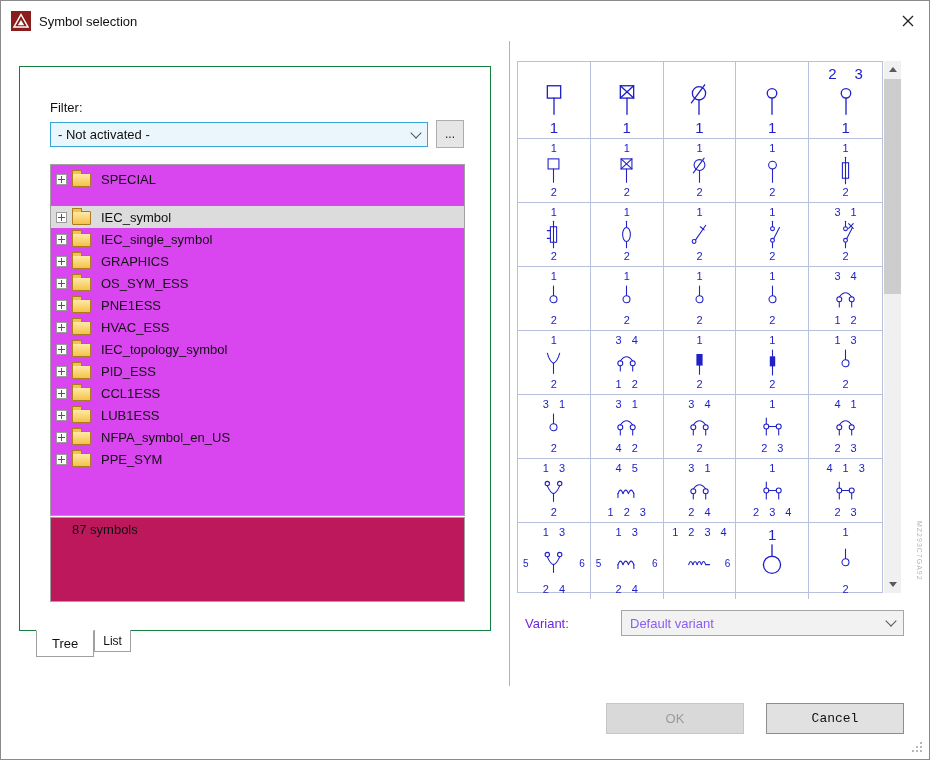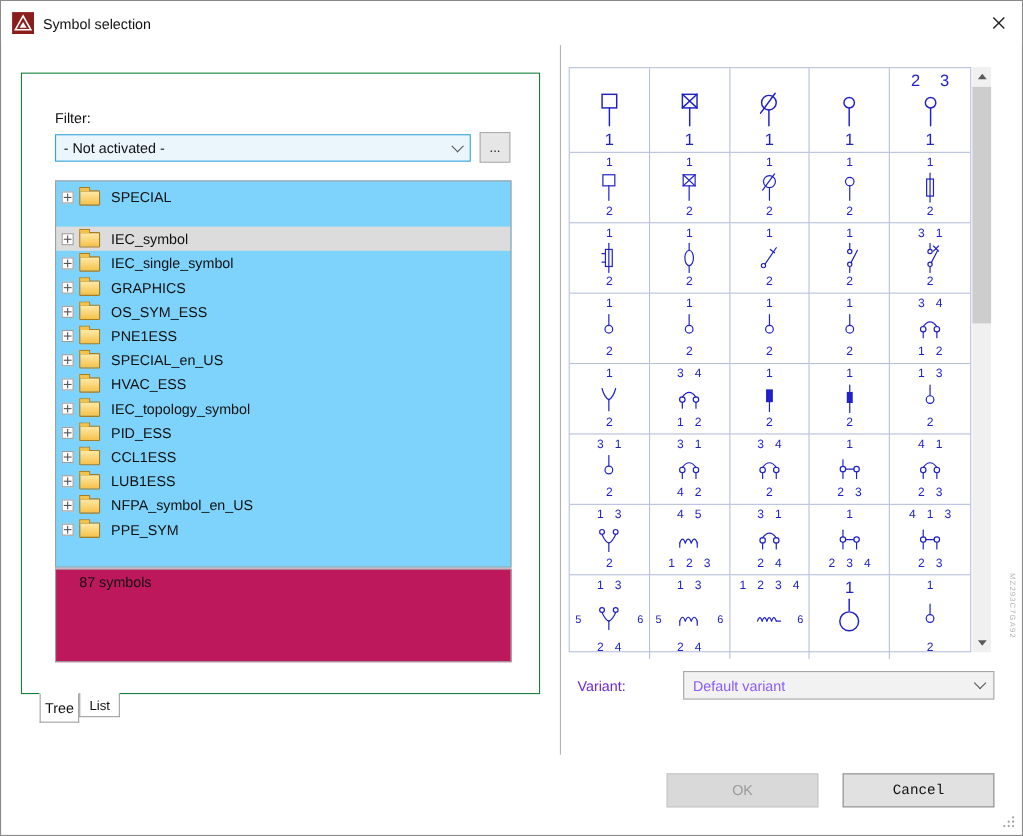--- a/index.html
+++ b/index.html
@@ -12,36 +12,36 @@
   .close-btn{position:absolute;right:4px;top:3px;width:34px;height:34px;display:flex;align-items:center;justify-content:center;cursor:pointer;}
 
   
   .group-box{position:absolute;left:18px;top:65px;width:472px;height:565px;border:1px solid #15803d;box-sizing:border-box;background:#fff;}
   .filter-label{position:absolute;left:30px;top:33px;font-size:13px;color:#111;}
   .combo{position:absolute;left:30px;top:55px;width:378px;height:25px;box-sizing:border-box;border:1px solid #36a3d9;background:#eaf5fc;display:flex;align-items:center;padding:0 7px;font-size:13px;color:#111;cursor:default;gap:32px;}
   .combo .val{flex:1;white-space:nowrap;overflow:hidden;}
   .chev{width:7px;height:7px;border-right:1.5px solid #555;border-bottom:1.5px solid #555;transform:rotate(45deg);margin-top:-4px;flex:none;}
   .more-btn{position:absolute;left:416px;top:53px;width:28px;height:28px;box-sizing:border-box;border:1px solid #adadad;background:#e6e6e6;font-size:12px;color:#222;display:flex;align-items:center;justify-content:center;cursor:pointer;}
 
-  .tree-box{position:absolute;left:30px;top:97px;width:415px;height:352px;box-sizing:border-box;border:1px solid #a0a0a0;background:#7dd3fc;overflow:hidden;padding-top:3px;}
+  .tree-box{position:absolute;left:30px;top:97px;width:415px;height:352px;box-sizing:border-box;border:1px solid #a0a0a0;background:#d946ef;overflow:hidden;padding-top:3px;}
   .tree-item{display:flex;align-items:center;height:22px;padding-left:5px;font-size:13px;color:#111;cursor:default;}
   .tree-item.selected{background:#dcdcdc;margin-top:16px;}
   .expand{width:9px;height:9px;border:1px solid #9a9a9a;background:#fff;position:relative;flex:none;margin-right:5px;box-sizing:content-box;}
   .expand::before{content:"";position:absolute;left:1px;right:1px;top:4px;height:1px;background:#555;}
   .expand::after{content:"";position:absolute;top:1px;bottom:1px;left:4px;width:1px;background:#555;}
   .folder{width:17px;height:12px;flex:none;margin-right:6px;position:relative;background:linear-gradient(#ffe9a8,#f5c24a);border:1px solid #a97d1e;border-radius:1px;margin-top:2px;}
   .folder::before{content:"";position:absolute;top:-4px;left:-1px;width:8px;height:3px;background:#f5c24a;border:1px solid #a97d1e;border-bottom:none;border-radius:1px 1px 0 0;}
   .tree-label{padding:1px 4px;white-space:nowrap;}
 
   .status-box{position:absolute;left:30px;top:450px;width:415px;height:85px;box-sizing:border-box;border:1px solid #a0a0a0;background:#be185d;font-size:13px;color:#111;padding:4px 21px;}
 
   
   .tabs{position:absolute;left:35px;top:629px;display:flex;align-items:flex-start;}
   .tab{box-sizing:border-box;background:#fff;display:flex;align-items:center;cursor:pointer;color:#111;}
-  .tab-active{height:27px;padding:0 4px;border:1px solid #a0a0a0;border-top:1px solid #fff;font-size:13px;}
+  .tab-active{height:27px;padding:0 15px;border:1px solid #a0a0a0;border-top:1px solid #fff;font-size:13px;}
   .tab-inactive{height:22px;padding:0 8px;border:1px solid #a0a0a0;border-top:none;font-size:12px;}
 
   
   .divider{position:absolute;left:508px;top:40px;width:1px;height:645px;background:#b3b3b3;}
 
   
   .symbol-grid{position:absolute;left:516px;top:60px;width:366px;height:532px;box-sizing:border-box;display:grid;grid-template-columns:repeat(5,1fr);grid-template-rows:repeat(8,1fr);border:1px solid #b7c0dc;background:#fff;}
   .cell{position:relative;border-right:1px solid #b7c0dc;border-bottom:1px solid #b7c0dc;display:flex;flex-direction:column;align-items:center;justify-content:space-between;padding:3px 2px;box-sizing:border-box;color:#2121c8;cursor:pointer;}
   .cell:nth-child(5n){border-right:none;}
   .cell:nth-child(n+36){border-bottom:none;}
@@ -128,25 +128,20 @@
           <span class="tree-label">OS_SYM_ESS</span>
         </div>
         <div class="tree-item">
           <span class="expand"></span>
           <span class="folder"></span>
           <span class="tree-label">PNE1ESS</span>
         </div>
         <div class="tree-item">
           <span class="expand"></span>
           <span class="folder"></span>
-          <span class="tree-label">SPECIAL_en_US</span>
-        </div>
-        <div class="tree-item">
-          <span class="expand"></span>
-          <span class="folder"></span>
           <span class="tree-label">HVAC_ESS</span>
         </div>
         <div class="tree-item">
           <span class="expand"></span>
           <span class="folder"></span>
           <span class="tree-label">IEC_topology_symbol</span>
         </div>
         <div class="tree-item">
           <span class="expand"></span>
           <span class="folder"></span>

